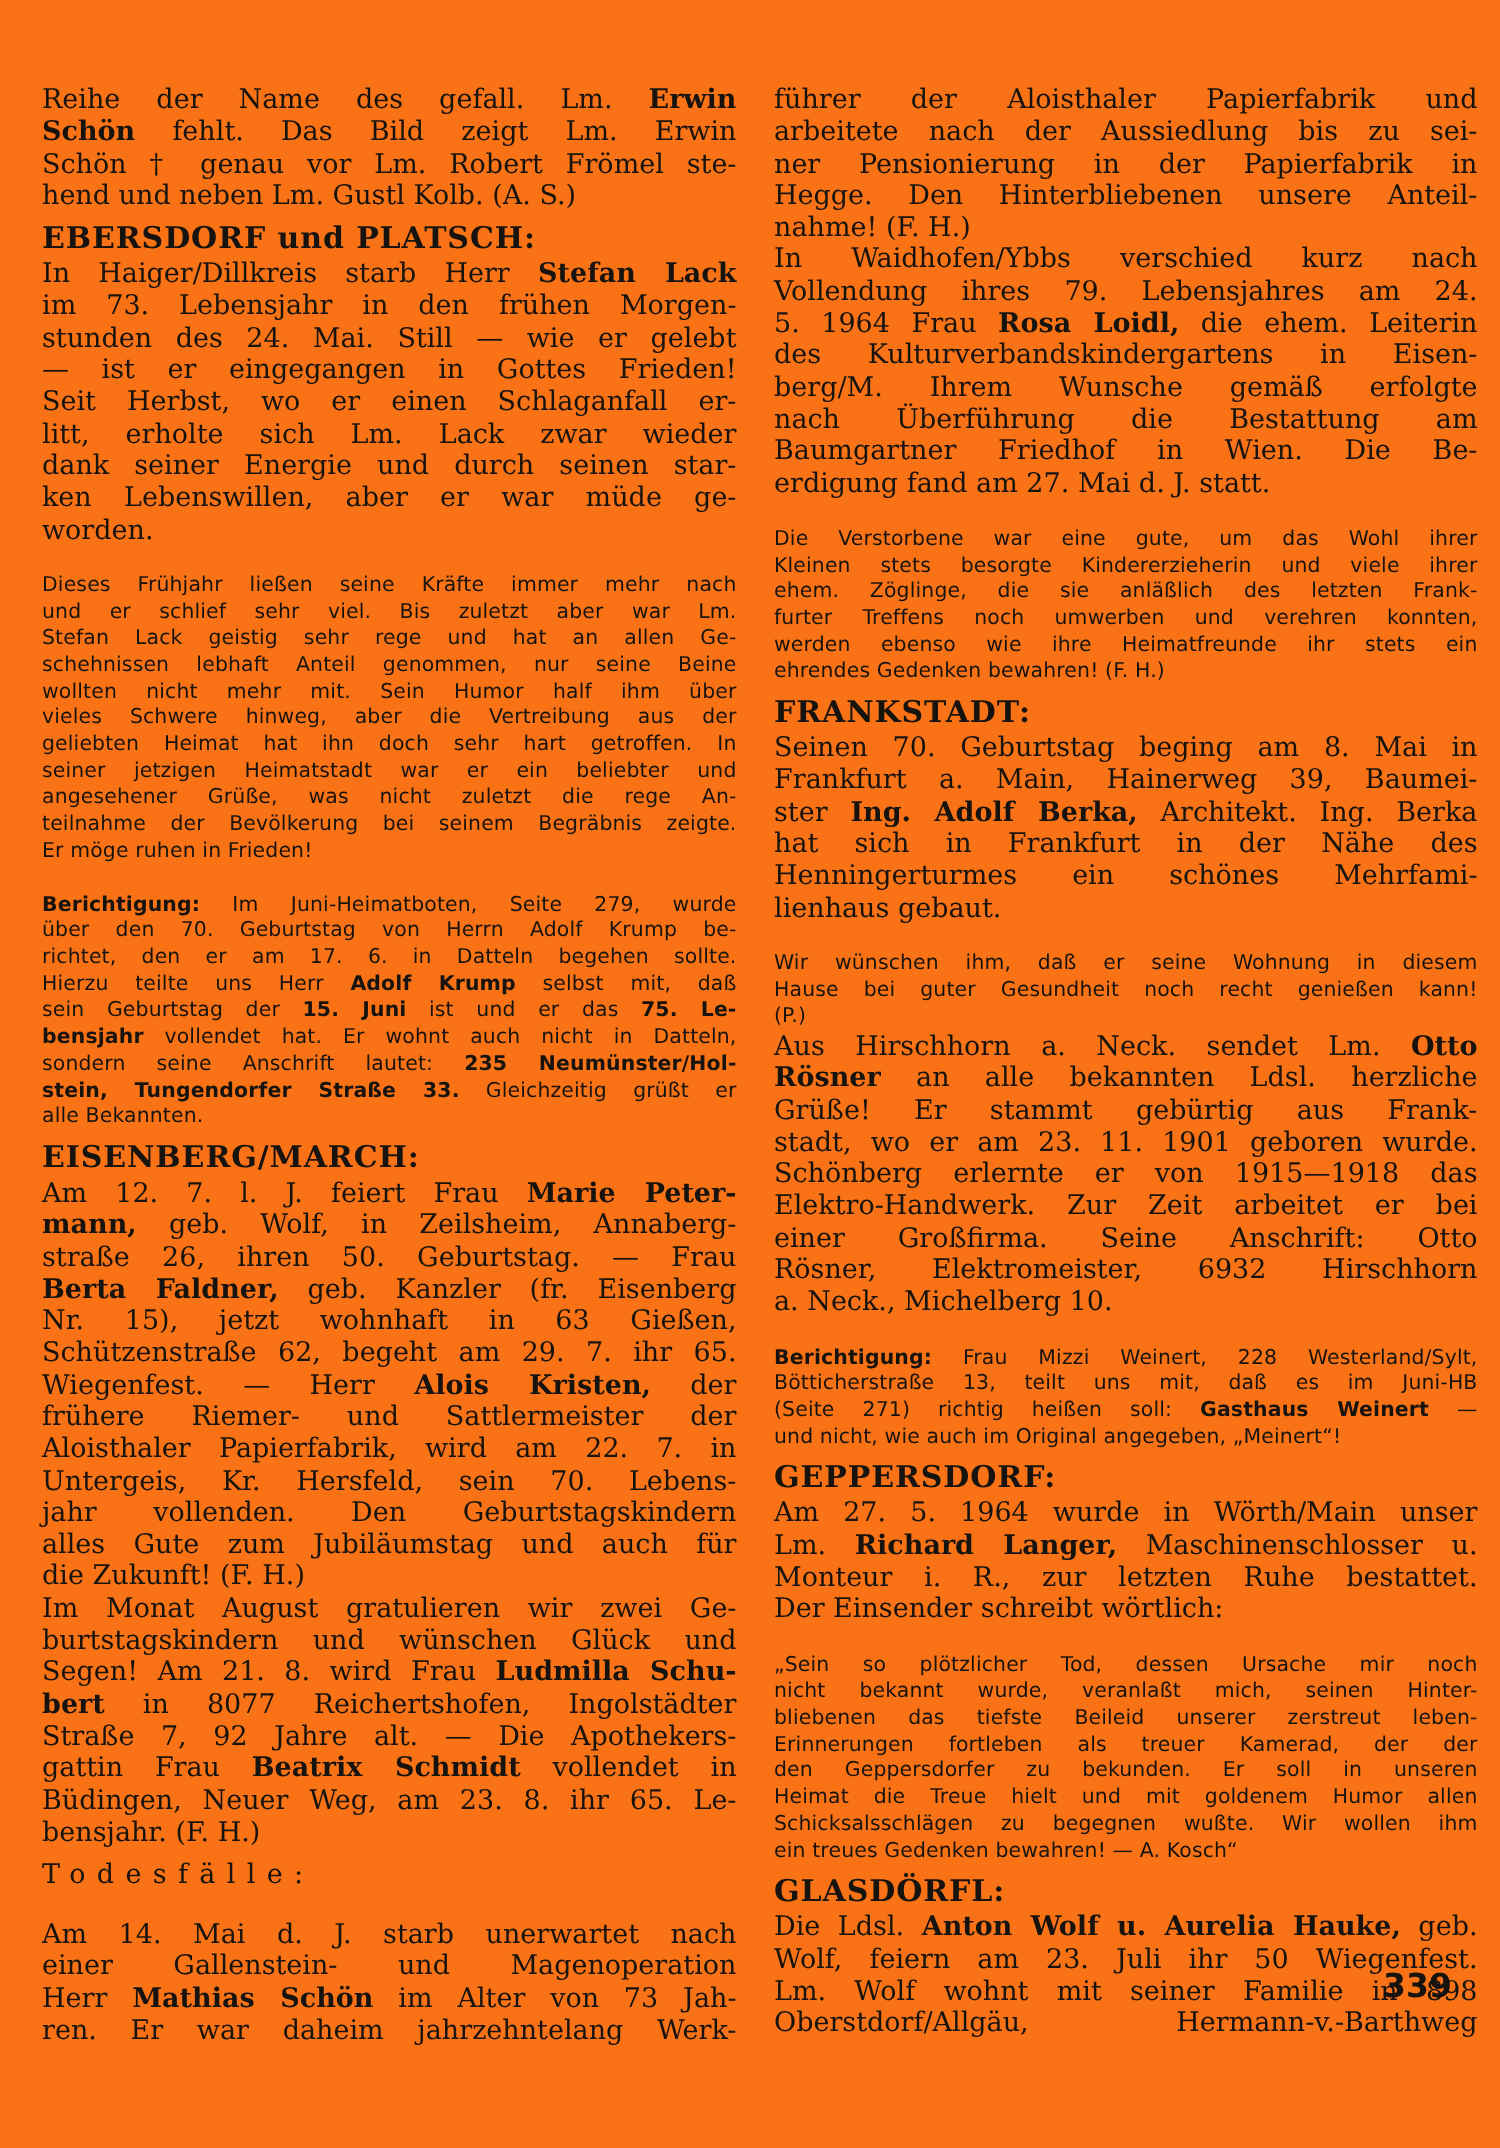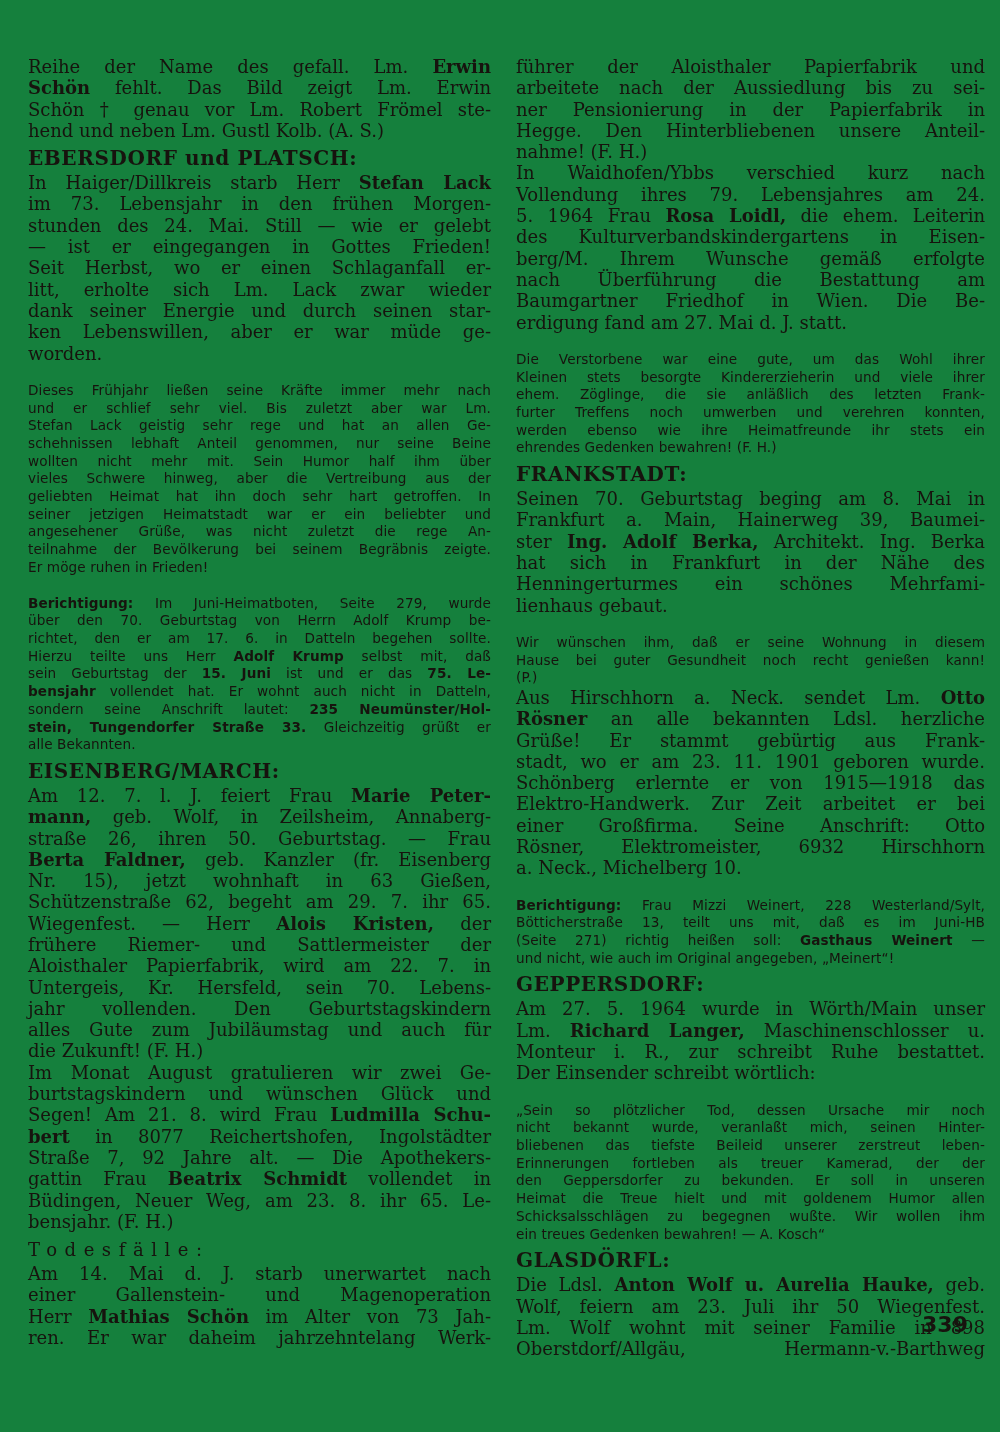--- a/index.html
+++ b/index.html
@@ -1,21 +1,21 @@
 <!DOCTYPE html>
 <html><head>
 <meta charset="utf-8">
 <style>
   html,body{margin:0;padding:0;}
   body{background:#9a9a94; font-family:"DejaVu Serif","Liberation Serif",serif;}
   .page{
     position:relative;
     width:1000px;height:1432px;
     margin:0 auto;
-    background:#15803d;
+    background:#f97316;
     color:#17130e;
     overflow:hidden;
   }
   .col{position:absolute;top:56px;}
   .col-left{left:28px;width:463px;}
   .col-right{left:516px;width:469px;}
 
   .block{margin:0;}
   .block.body{font-size:18px;}
   .block.body .line{line-height:21.3px;}
@@ -39,21 +39,21 @@
     line-height:25px;
     letter-spacing:0.6px;
     margin-top:5px;
     margin-bottom:1px;
   }
   .block.spaced_heading{
     font-size:18px;
     line-height:25px;
     letter-spacing:0.42em;
     margin-top:5px;
-    margin-bottom:1px;
+    margin-bottom:17px;
   }
   .page-number{
     position:absolute;
     top:1312px;
     right:32px;
     font-family:"DejaVu Sans","Liberation Sans",sans-serif;
     font-weight:bold;
     font-size:22px;
   }
 </style>
@@ -192,21 +192,21 @@
       <div class="block small">
         <div class="line"><span class="b">Berichtigung:</span><span> Frau Mizzi Weinert, 228 Westerland/Sylt,</span></div>
         <div class="line"><span>Bötticherstraße 13, teilt uns mit, daß es im Juni-HB</span></div>
         <div class="line"><span>(Seite 271) richtig heißen soll: </span><span class="b">Gasthaus Weinert</span><span> —</span></div>
         <div class="line end"><span>und nicht, wie auch im Original angegeben, „Meinert“!</span></div>
       </div>
       <div class="block heading">GEPPERSDORF:</div>
       <div class="block body">
         <div class="line"><span>Am 27. 5. 1964 wurde in Wörth/Main unser</span></div>
         <div class="line"><span>Lm. </span><span class="b">Richard Langer,</span><span> Maschinenschlosser u.</span></div>
-        <div class="line"><span>Monteur i. R., zur schreibt Ruhe bestattet.</span></div>
+        <div class="line"><span>Monteur i. R., zur letzten Ruhe bestattet.</span></div>
         <div class="line end"><span>Der Einsender schreibt wörtlich:</span></div>
       </div>
       <div class="block small">
         <div class="line"><span>„Sein so plötzlicher Tod, dessen Ursache mir noch</span></div>
         <div class="line"><span>nicht bekannt wurde, veranlaßt mich, seinen Hinter-</span></div>
         <div class="line"><span>bliebenen das tiefste Beileid unserer zerstreut leben-</span></div>
         <div class="line"><span>Erinnerungen fortleben als treuer Kamerad, der der</span></div>
         <div class="line"><span>den Geppersdorfer zu bekunden. Er soll in unseren</span></div>
         <div class="line"><span>Heimat die Treue hielt und mit goldenem Humor allen</span></div>
         <div class="line"><span>Schicksalsschlägen zu begegnen wußte. Wir wollen ihm</span></div>

